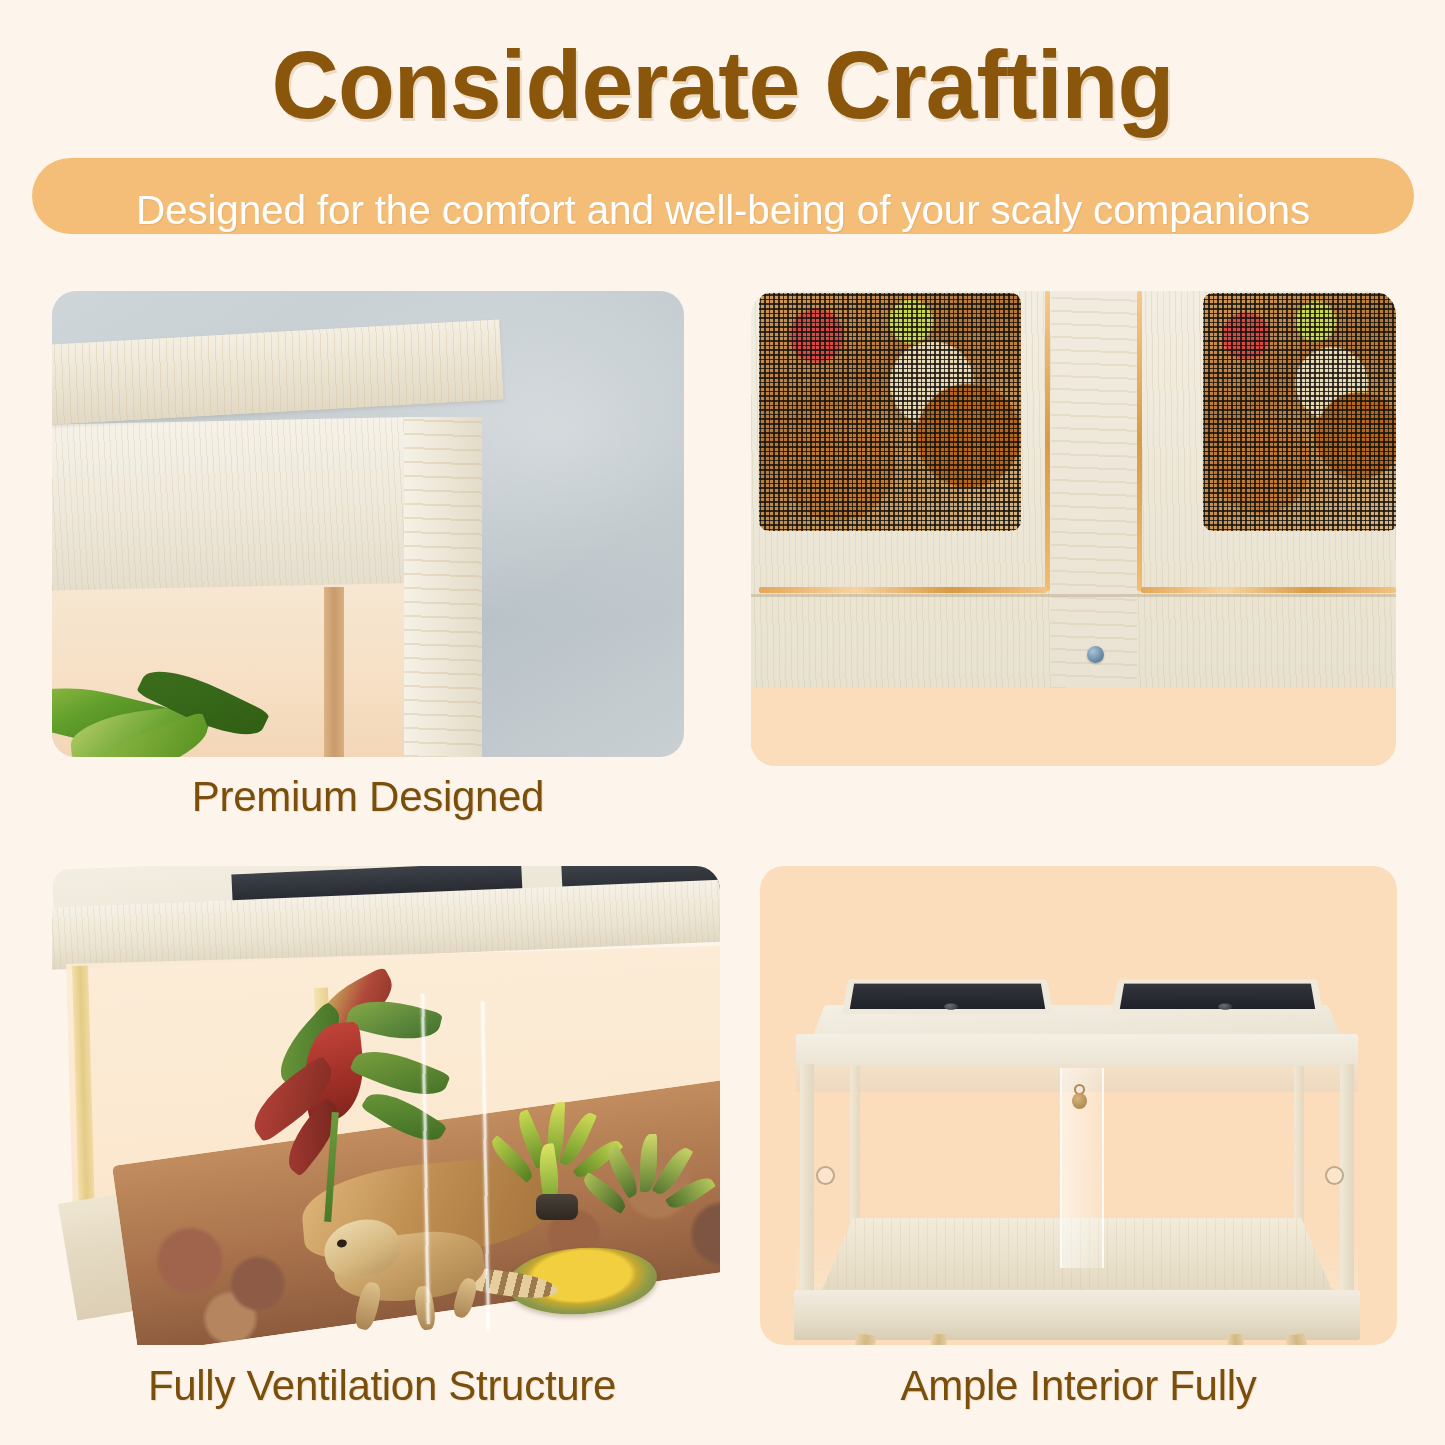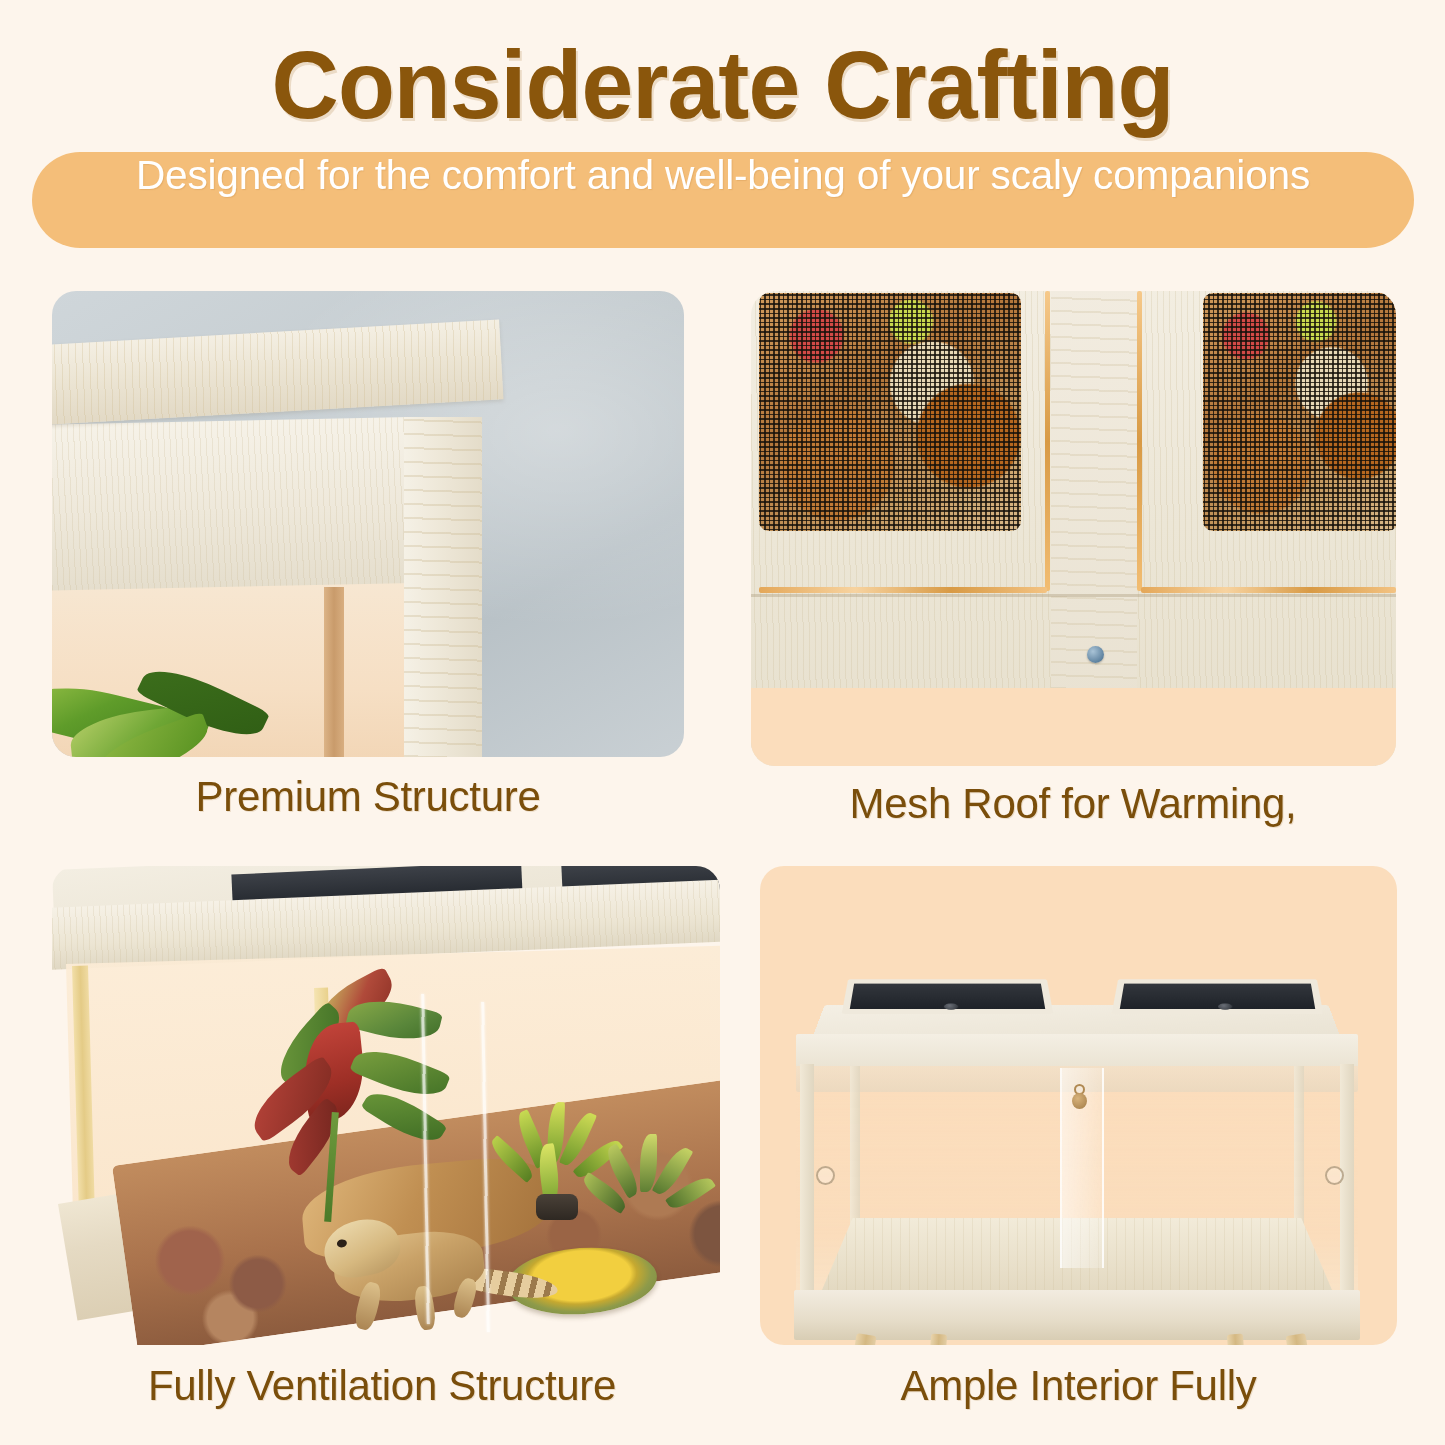--- a/index.html
+++ b/index.html
@@ -27,26 +27,26 @@
     font-weight: bold;
     letter-spacing: -1px;
     color: #8A560C;
     line-height: 1.05;
     text-shadow: 2px 3px 0 rgba(190,150,100,0.28);
     transform: scaleX(0.96);
   }
 
   .subtitle-pill {
     position: absolute;
-    left: 32px; top: 152px;
-    width: 1382px; height: 96px;
+    left: 32px; top: 158px;
+    width: 1382px; height: 76px;
     background: #F4BE79;
     border-radius: 48px;
     display: flex;
-    align-items: flex-start;
+    align-items: flex-end;
     justify-content: center;
   }
   .subtitle-pill-text {
     font-size: 41px;
     color: #FFFFFF;
     font-weight: normal;
     letter-spacing: -0.2px;
     text-shadow: 1px 1px 1px rgba(190,130,60,0.25);
     transform: scaleX(0.99);
     white-space: nowrap;
@@ -461,39 +461,38 @@
     <div class="p1-post"></div>
     <div class="p1-frontpanel"></div>
     <div class="p1-stile"></div>
     <div class="p1-toprail"></div>
     <div class="p1-leaf p1-leaf-a"></div>
     <div class="p1-leaf p1-leaf-b"></div>
     <div class="p1-leaf p1-leaf-c"></div>
     <div class="p1-leaf p1-leaf-d"></div>
   </div>
 </div>
-<div class="caption cap-tl">Premium Structure</div>
+<div class="caption cap-tl">Premium Designed</div>
 
 <div class="cell cell-tr">
   <div class="photo">
     <div class="p2-wood"></div>
     <div class="p2-mesh p2-mesh-l"></div>
     <div class="p2-mesh p2-mesh-r"></div>
     <div class="p2-divider"></div>
     <div class="p2-goldline p2-gold-v1"></div>
     <div class="p2-goldline p2-gold-v2"></div>
     <div class="p2-goldline p2-gold-h1"></div>
     <div class="p2-goldline p2-gold-h2"></div>
     <div class="p2-seam"></div>
     <div class="p2-screw"></div>
     <div class="p2-peachband"></div>
   </div>
 </div>
 <div class="caption cap-tr">
-  <div>Mesh Roof for Warming,</div>
 </div>
 
 <div class="cell cell-bl">
   <div class="photo">
     <div class="p3-bg"></div>
 
     <div class="p3-toplid"></div>
     <div class="p3-lidmesh1"></div>
     <div class="p3-lidmesh2"></div>
     <div class="p3-toprail"></div>

